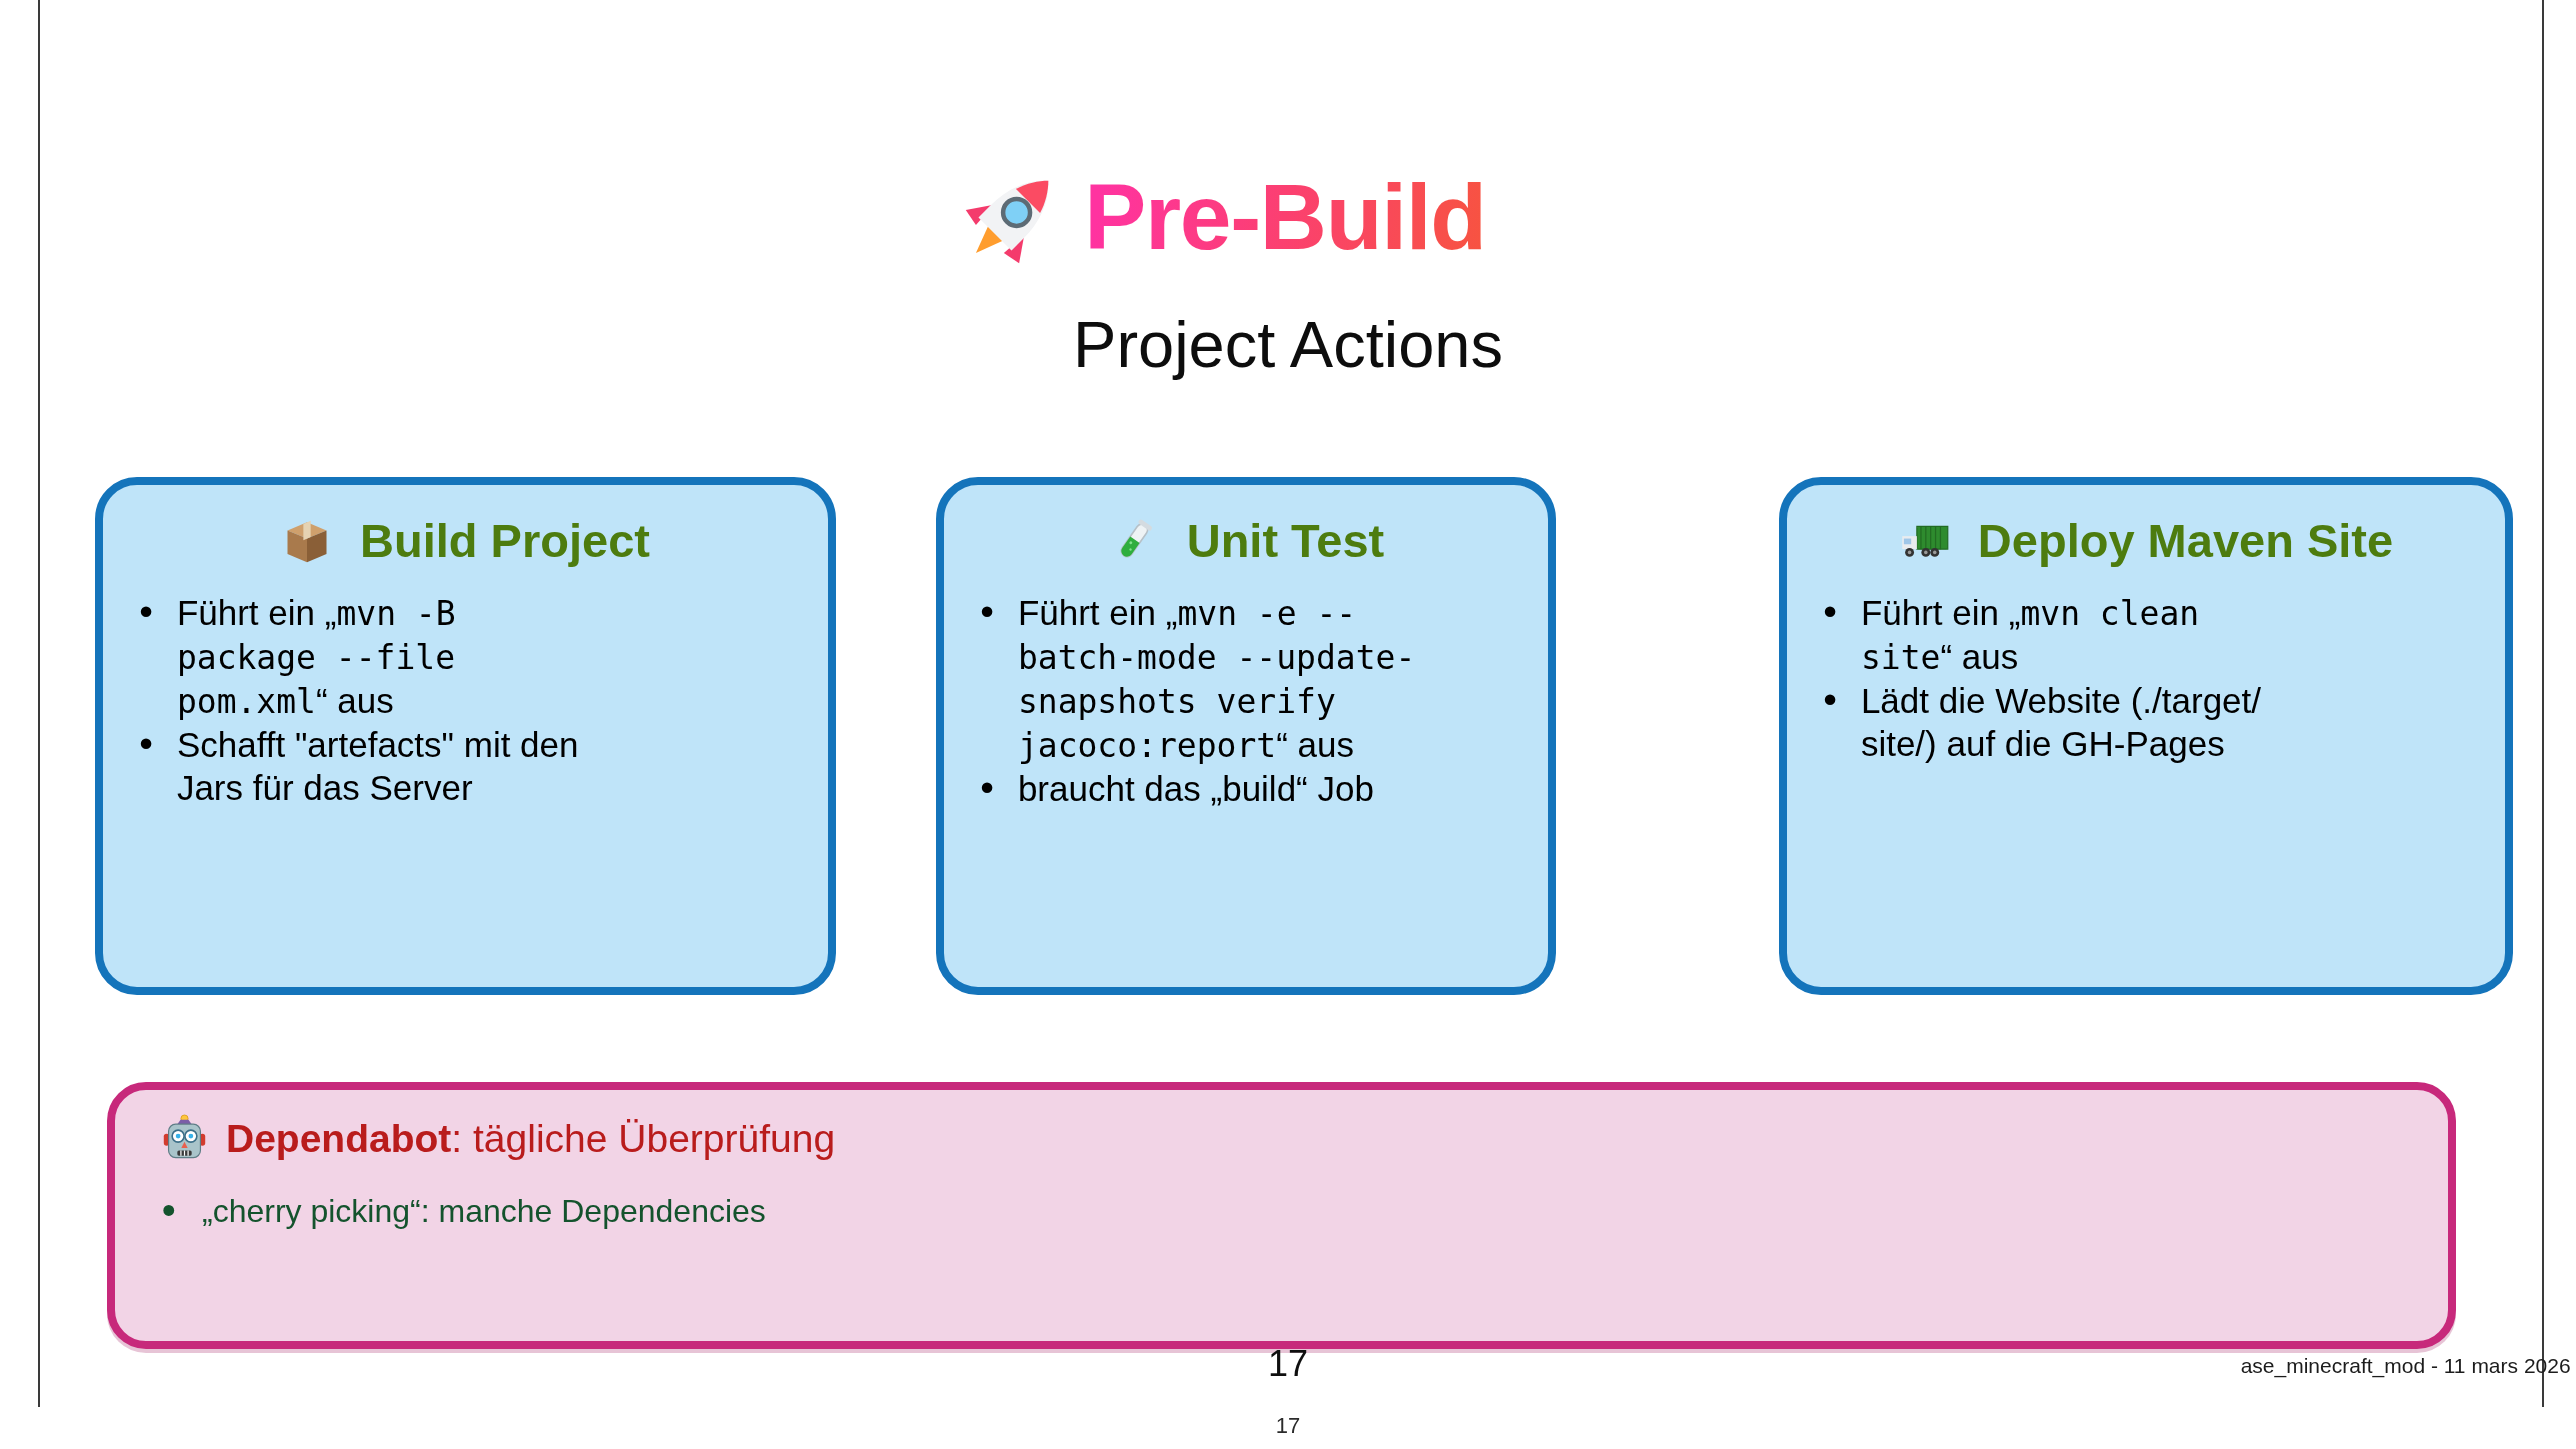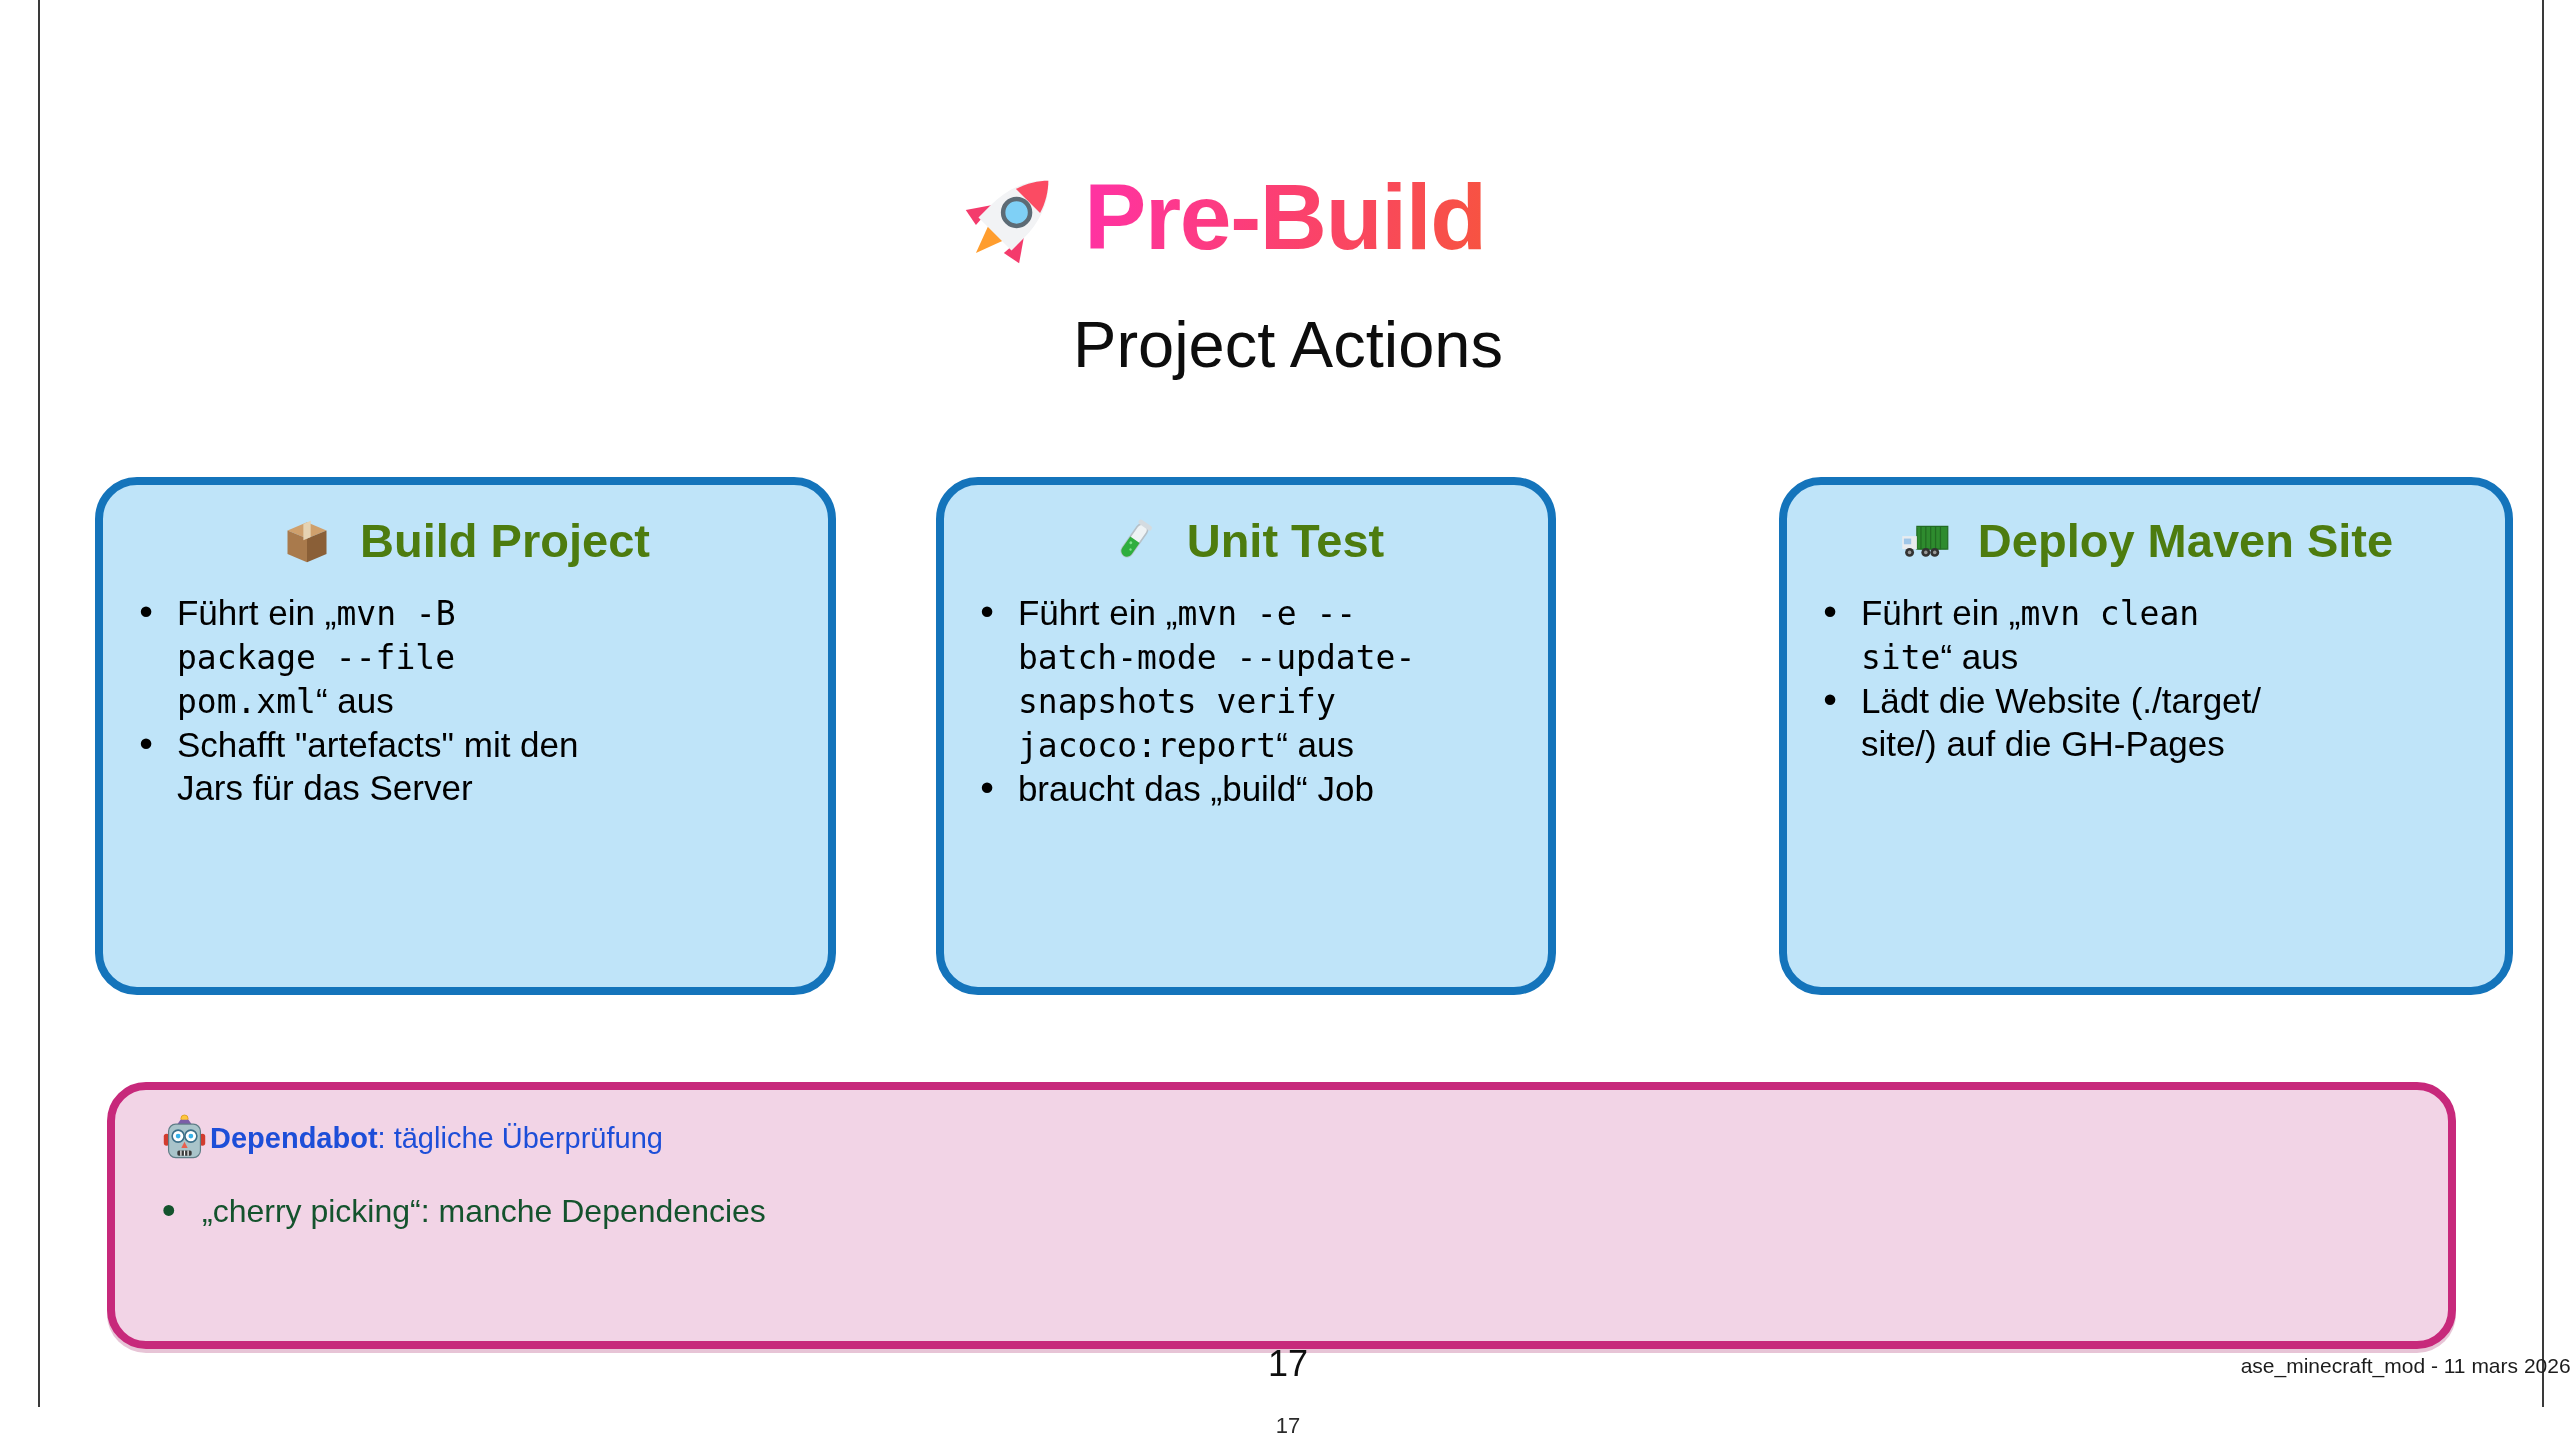--- a/index.html
+++ b/index.html
@@ -32,21 +32,21 @@
   .box-title{display:flex;align-items:center;justify-content:center;gap:27px;font-size:47px;font-weight:700;color:#4d7c0f;white-space:nowrap;}
   .box-title svg{width:52px;height:52px;flex:0 0 auto;}
   .box-list{list-style:none;margin:23px 0 0 0;padding:0 0 0 5.4px;}
   .box-list li{position:relative;padding-left:39px;font-size:35px;line-height:43px;color:#000;}
   .box-list li::before{content:"\2022";position:absolute;left:1.3px;top:-1.3px;font-size:39px;}
   .code{font-family:"DejaVu Sans Mono",monospace;font-size:33px;}
 
   
   .dep-box{position:absolute;left:107px;top:1082px;width:2349px;height:267px;background:#f2d4e6;border:8.7px solid #c7297b;border-radius:39px;box-sizing:border-box;box-shadow:0 4px 0 rgba(160,20,90,.25);}
   .dep-content{position:absolute;left:44px;top:23px;width:1181px;}
-  .dep-title{display:flex;align-items:center;font-size:29px;color:#1d4ed8;}
+  .dep-title{display:flex;align-items:center;gap:16px;font-size:39px;color:#b91c1c;}
   .dep-title .b{font-weight:700;}
   .dep-title svg{width:51px;height:51px;flex:0 0 auto;}
   .dep-bullet{position:relative;margin-top:17.4px;padding-left:43px;font-size:32px;line-height:60px;color:#14532d;}
   .dep-bullet::before{content:"\2022";position:absolute;left:2.7px;top:-1.3px;font-size:40px;}
 
   
   .page-num{position:absolute;left:0;top:1343px;width:2576px;text-align:center;font-size:36px;color:#0f0f0f;}
   .footer-small{position:absolute;left:0;top:1413px;width:2576px;text-align:center;font-size:22px;color:#2b2b2b;}
   .footer-right{position:absolute;right:5.4px;top:1354px;font-size:21px;color:#1c1c1c;}
 </style>

